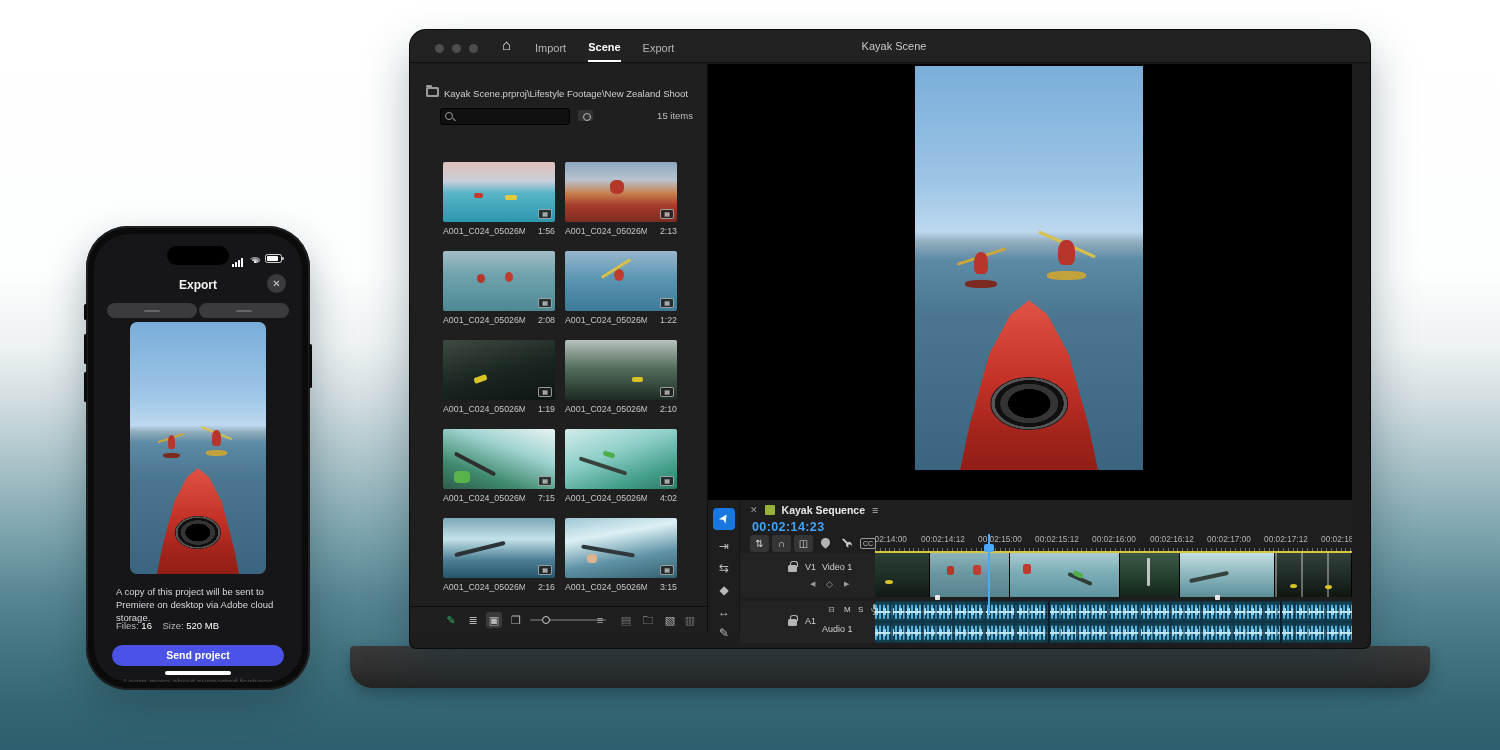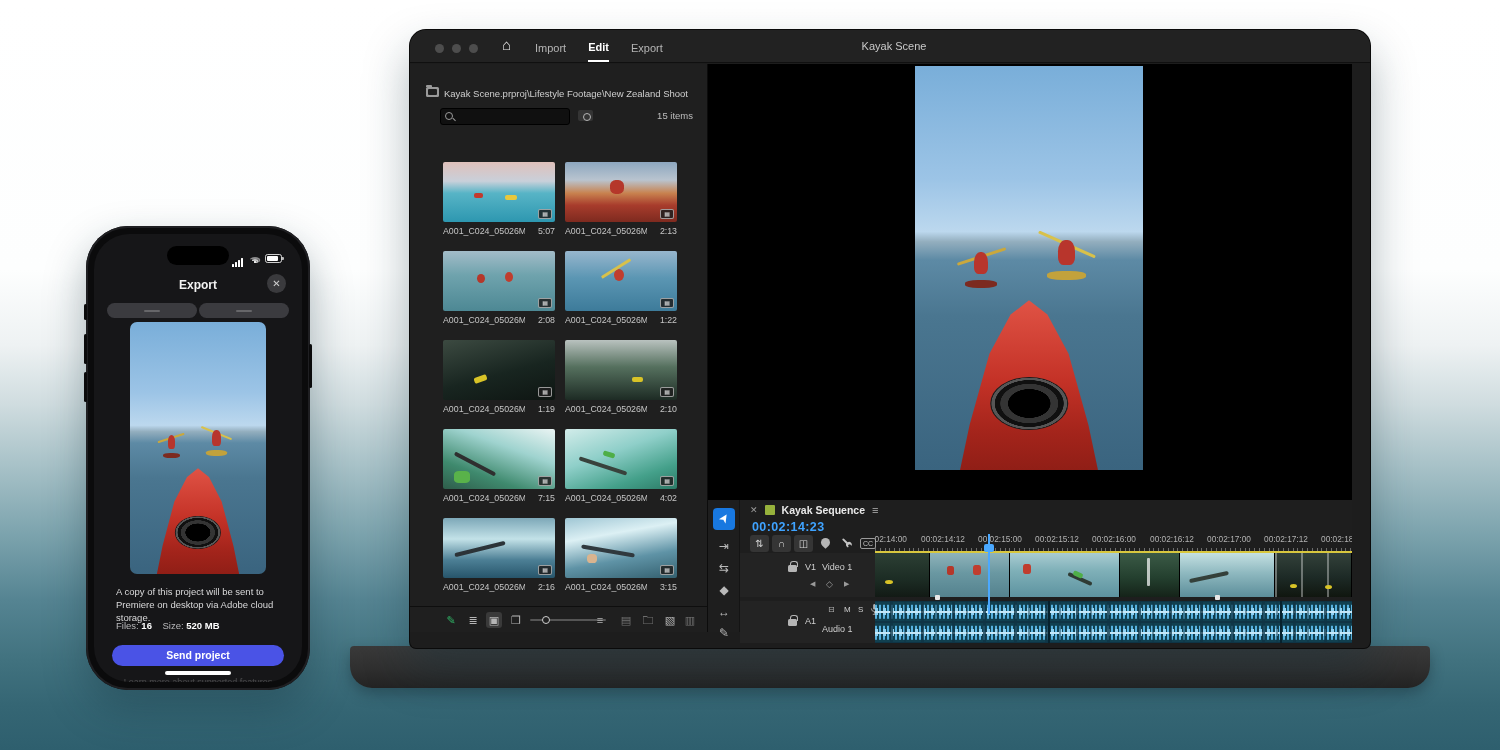--- a/index.html
+++ b/index.html
@@ -21,21 +21,21 @@
   .batt::before{content:"";position:absolute;left:1px;top:1px;bottom:1px;width:11px;background:#fff;border-radius:1px;}
   .batt::after{content:"";position:absolute;right:-3px;top:2.5px;width:2px;height:3px;background:rgba(255,255,255,.7);border-radius:0 1px 1px 0;}
   .ptitle{position:absolute;left:0;right:0;top:44px;text-align:center;color:#f2f2f2;font-size:12px;font-weight:bold;}
   .pclose{position:absolute;right:16px;top:40px;width:19px;height:19px;border-radius:50%;background:#3a3a3d;color:#cfcfcf;
     font-size:10px;line-height:19px;text-align:center;}
   .pill{position:absolute;top:69px;height:15px;border-radius:7.5px;background:#3b3b3f;}
   .pill i{position:absolute;left:50%;top:50%;transform:translate(-50%,-50%);width:16px;height:2px;background:rgba(255,255,255,.22);border-radius:1px;}
   .preview{position:absolute;left:36px;top:88px;width:136px;height:252px;border-radius:7px;overflow:hidden;}
   .pdesc{position:absolute;left:22px;right:20px;top:352px;color:#d9d9da;font-size:9.5px;line-height:1.35;}
   .pfiles{position:absolute;left:22px;top:386px;font-size:9.5px;color:#b9b9bb;}
-  .pfiles b{color:#fff;font-weight:bold;}
+  .pfiles b{color:#fff;font-weight:normal;}
   .sendbtn{position:absolute;left:18px;right:18px;top:411px;height:21px;border-radius:10.5px;background:#4a53e6;color:#fff;
     font-size:10.5px;font-weight:bold;text-align:center;line-height:21px;}
   .learn{position:absolute;left:0;right:0;top:443px;text-align:center;color:rgba(255,255,255,.22);font-size:9px;}
   .homebar{position:absolute;left:50%;bottom:7px;transform:translateX(-50%);width:66px;height:4px;border-radius:2px;background:#fff;}
   
   .pov{position:relative;overflow:hidden;background:linear-gradient(180deg,#79aed9 0%,#9cc4e6 28%,#bcd8ee 41%,#93aebe 43.5%,#5d8aa5 48%,#4a7690 62%,#3a647f 100%);}
   .pov .k{position:absolute;}
   .pov .k .paddle{position:absolute;width:160%;height:7%;background:#caa83c;left:-30%;top:8%;transform:rotate(-18deg);border-radius:2px;}
   .pov .k .body{position:absolute;left:28%;top:0;width:44%;height:62%;background:#b8352c;border-radius:45% 45% 30% 30%;}
   .pov .k .hull{position:absolute;left:0;bottom:0;width:100%;height:22%;background:#7c2a20;border-radius:40%;}
@@ -206,21 +206,21 @@
 
     <div class="topbar">
       <div class="dots">
           <i></i>
           <i></i>
           <i></i>
         </div>
       <div class="home">⌂</div>
       <div class="tabs">
         <span class="tab">Import</span>
-        <span class="tab active">Edit</span>
+        <span class="tab active">Scene</span>
         <span class="tab">Export</span>
       </div>
       <div class="wtitle">Kayak Scene</div>
     </div>
 
     <div class="media">
       <span class="crumbicon"></span>
       <div class="crumb">Kayak Scene.prproj\Lifestyle Footage\New Zealand Shoot</div>
       <div class="search">
         <span class="mag"></span>
@@ -230,21 +230,21 @@
       <div class="items">15 items</div>
 
       <div class="clip" style="left:33px;top:98px;">
         <div class="thumb t0">
           <span class="acc" style="left:28%;top:52%;width:9px;height:5px;background:#c23a2d;border-radius:2px;"></span>
           <span class="acc" style="left:55%;top:55%;width:12px;height:5px;background:#e8c83c;border-radius:2px;"></span>
           <span class="badge">▦</span>
         </div>
         <div class="cliprow">
             <span class="cname">A001_C024_05026M.RDC…</span>
-            <span class="cdur">5:07</span>
+            <span class="cdur">1:56</span>
           </div>
       </div>
       <div class="clip" style="left:155px;top:98px;">
         <div class="thumb t1">
           <span class="acc" style="left:40%;top:30%;width:14px;height:14px;background:#b5372a;border-radius:40%;"></span>
           <span class="badge">▦</span>
         </div>
         <div class="cliprow">
             <span class="cname">A001_C024_05026M.RDC…</span>
             <span class="cdur">2:13</span>

